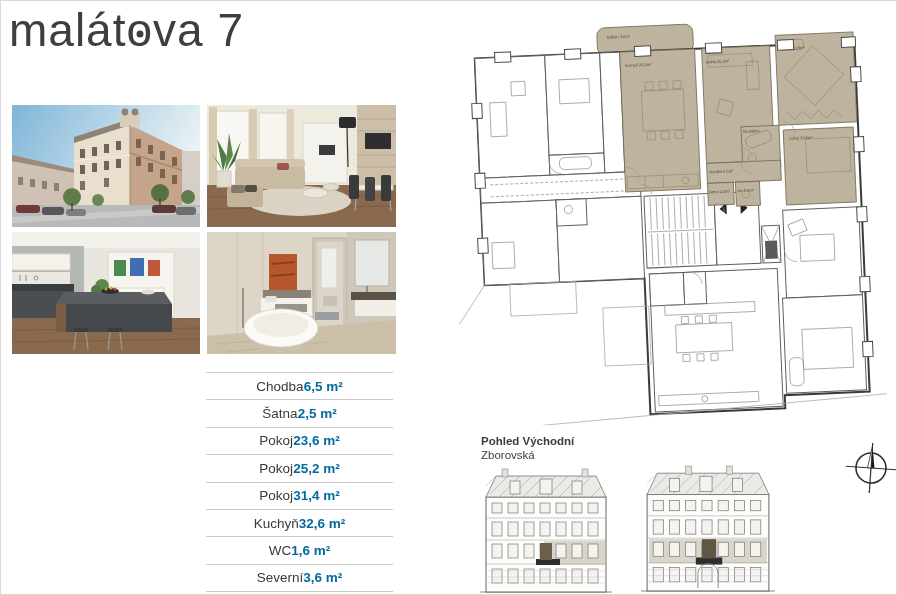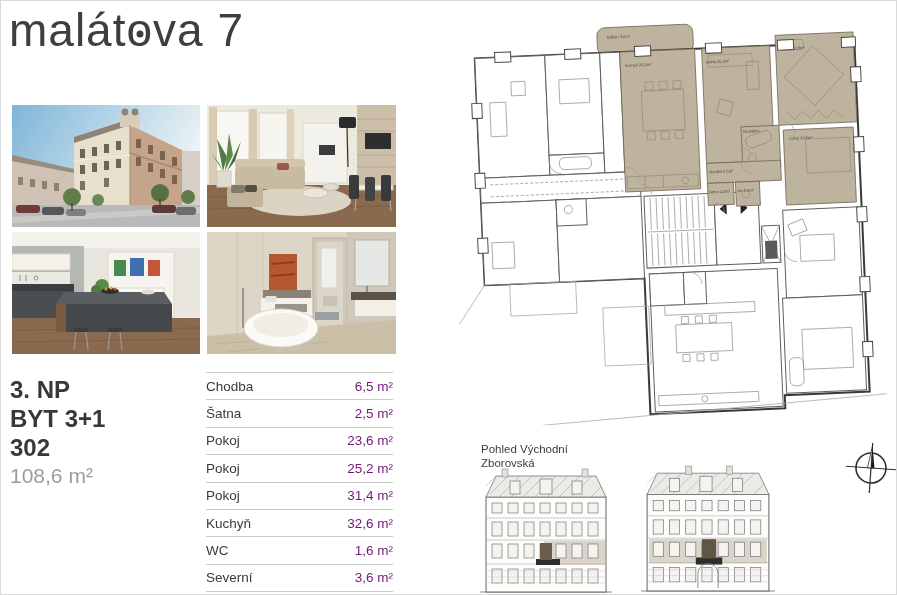--- a/index.html
+++ b/index.html
@@ -15,26 +15,26 @@
         background:#3e3e3e;transform:translate(-50%,-50%);}
   
   .photo{overflow:hidden;background:#eee;}
   .photo svg{display:block;width:100%;height:100%;}
   
   .unit-info{left:9px;top:374px;color:#383838;}
   .unit-info .big{font-size:24px;font-weight:700;line-height:29px;}
   .unit-info .area{font-size:21px;font-weight:400;color:#9c9c9c;line-height:28px;}
   
   .room-table{left:205px;top:371px;width:187px;border-bottom:1px solid #cacaca;}
-  .room-row{display:flex;justify-content:space-between;align-items:center;
+  .room-row{display:flex;justify-content:center;align-items:center;
             height:26.4px;border-top:1px solid #cacaca;font-size:13.5px;color:#3a3a3a;}
-  .room-row .val{color:#701a75;}
+  .room-row .val{color:#0369a1;font-weight:bold;}
   
   .elev-label{font-size:11.5px;color:#3c3c3c;line-height:14px;}
-  .elev-label .t{font-weight:400;margin-top:8px;}
+  .elev-label .t{font-weight:700;}
   .plan-label{font-size:4px;fill:#4a4538;font-family:"Liberation Sans",sans-serif;}
   .wall{fill:#ffffff;stroke:#3a3a3a;stroke-width:2;}
   .room{fill:#ffffff;stroke:#5e5e5e;stroke-width:1;}
   .beige{fill:#beb39e;stroke:#6e6450;stroke-width:0.8;}
   .furn{fill:none;stroke:#8a8a8a;stroke-width:0.7;}
   .bfurn{fill:none;stroke:#9a8f76;stroke-width:0.8;}
   .arc{fill:none;stroke:#999;stroke-width:0.7;}
   .lite{stroke:#aaaaaa;stroke-width:0.8;fill:none;}
   .pil{fill:#ffffff;stroke:#4a4a4a;stroke-width:1;}
   .fwin{fill:#f4f3f0;stroke:#777;stroke-width:0.7;}
@@ -249,26 +249,20 @@
       <rect x="108" y="80" width="24" height="8" fill="#9aa0a2"></rect>
       <g>
         <ellipse cx="74" cy="100" rx="38" ry="20" fill="#c9c2b2" opacity="0.6"></ellipse>
         <ellipse cx="74" cy="96" rx="37" ry="19" fill="#fbfaf7" stroke="#d8d4c8"></ellipse>
         <ellipse cx="74" cy="93" rx="28" ry="12" fill="#efede6"></ellipse>
         <line x1="36" y1="56" x2="36" y2="96" stroke="#9a958a" stroke-width="2"></line>
       </g>
     </svg>
   </div>
 
-  <div class="abs unit-info">
-    <div class="big">3. NP</div>
-    <div class="big">BYT 3+1</div>
-    <div class="big">302</div>
-    <div class="area">108,6 m²</div>
-  </div>
 
   <div class="abs room-table">
     <div class="room-row">
         <span>Chodba</span>
         <span class="val">6,5 m²</span>
       </div>
     <div class="room-row">
         <span>Šatna</span>
         <span class="val">2,5 m²</span>
       </div>

